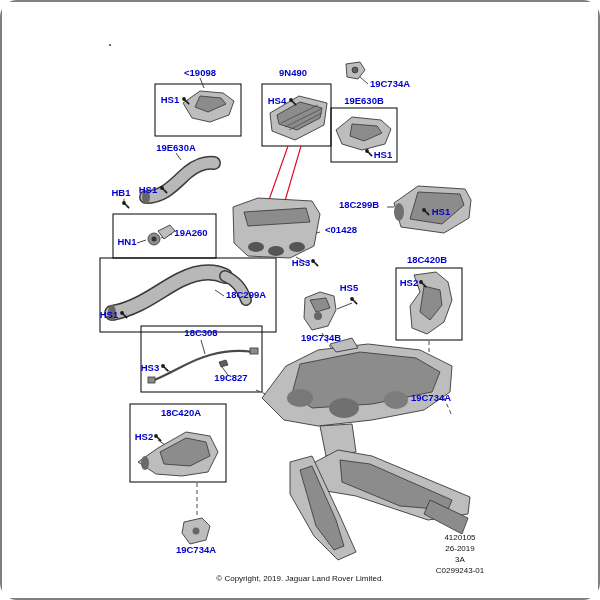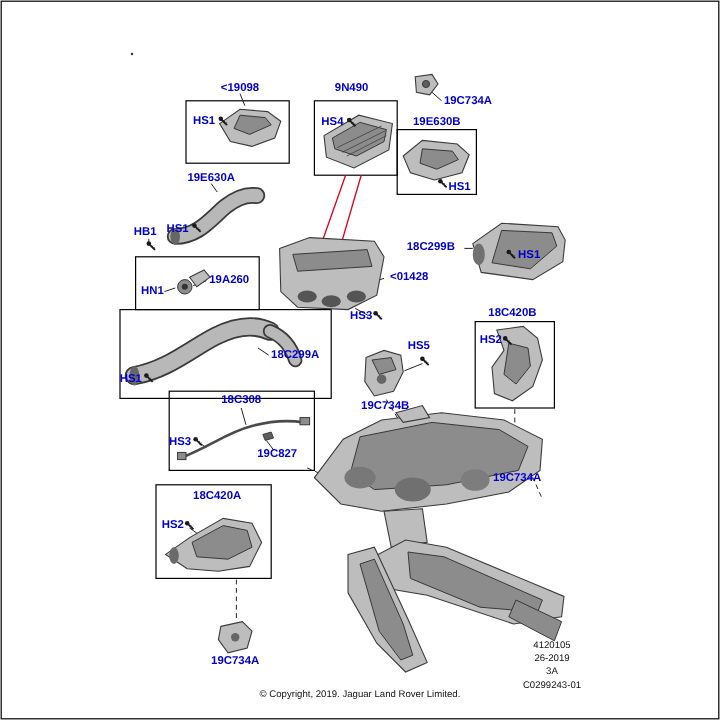--- a/index.html
+++ b/index.html
@@ -1,18 +1,18 @@
 <!DOCTYPE html>
 <html><head>
 <meta charset="utf-8">
 <style>
   html,body { margin:0; padding:0; background:#ffffff; }
   .page {
     position:relative; width:600px; height:600px; background:#ffffff;
-    font-family:"Liberation Sans", sans-serif; overflow:hidden;
+    font-family:"Liberation Sans", sans-serif; overflow:hidden;border-radius:17px;
   }
   svg { display:block; }
   text.callout {
     font-family:"Liberation Sans", sans-serif;
     font-size:9.5px; font-weight:bold; fill:#0000cd;
   }
   text.docinfo {
     font-family:"Liberation Sans", sans-serif;
     font-size:8px; fill:#111; font-weight:normal;
   }

